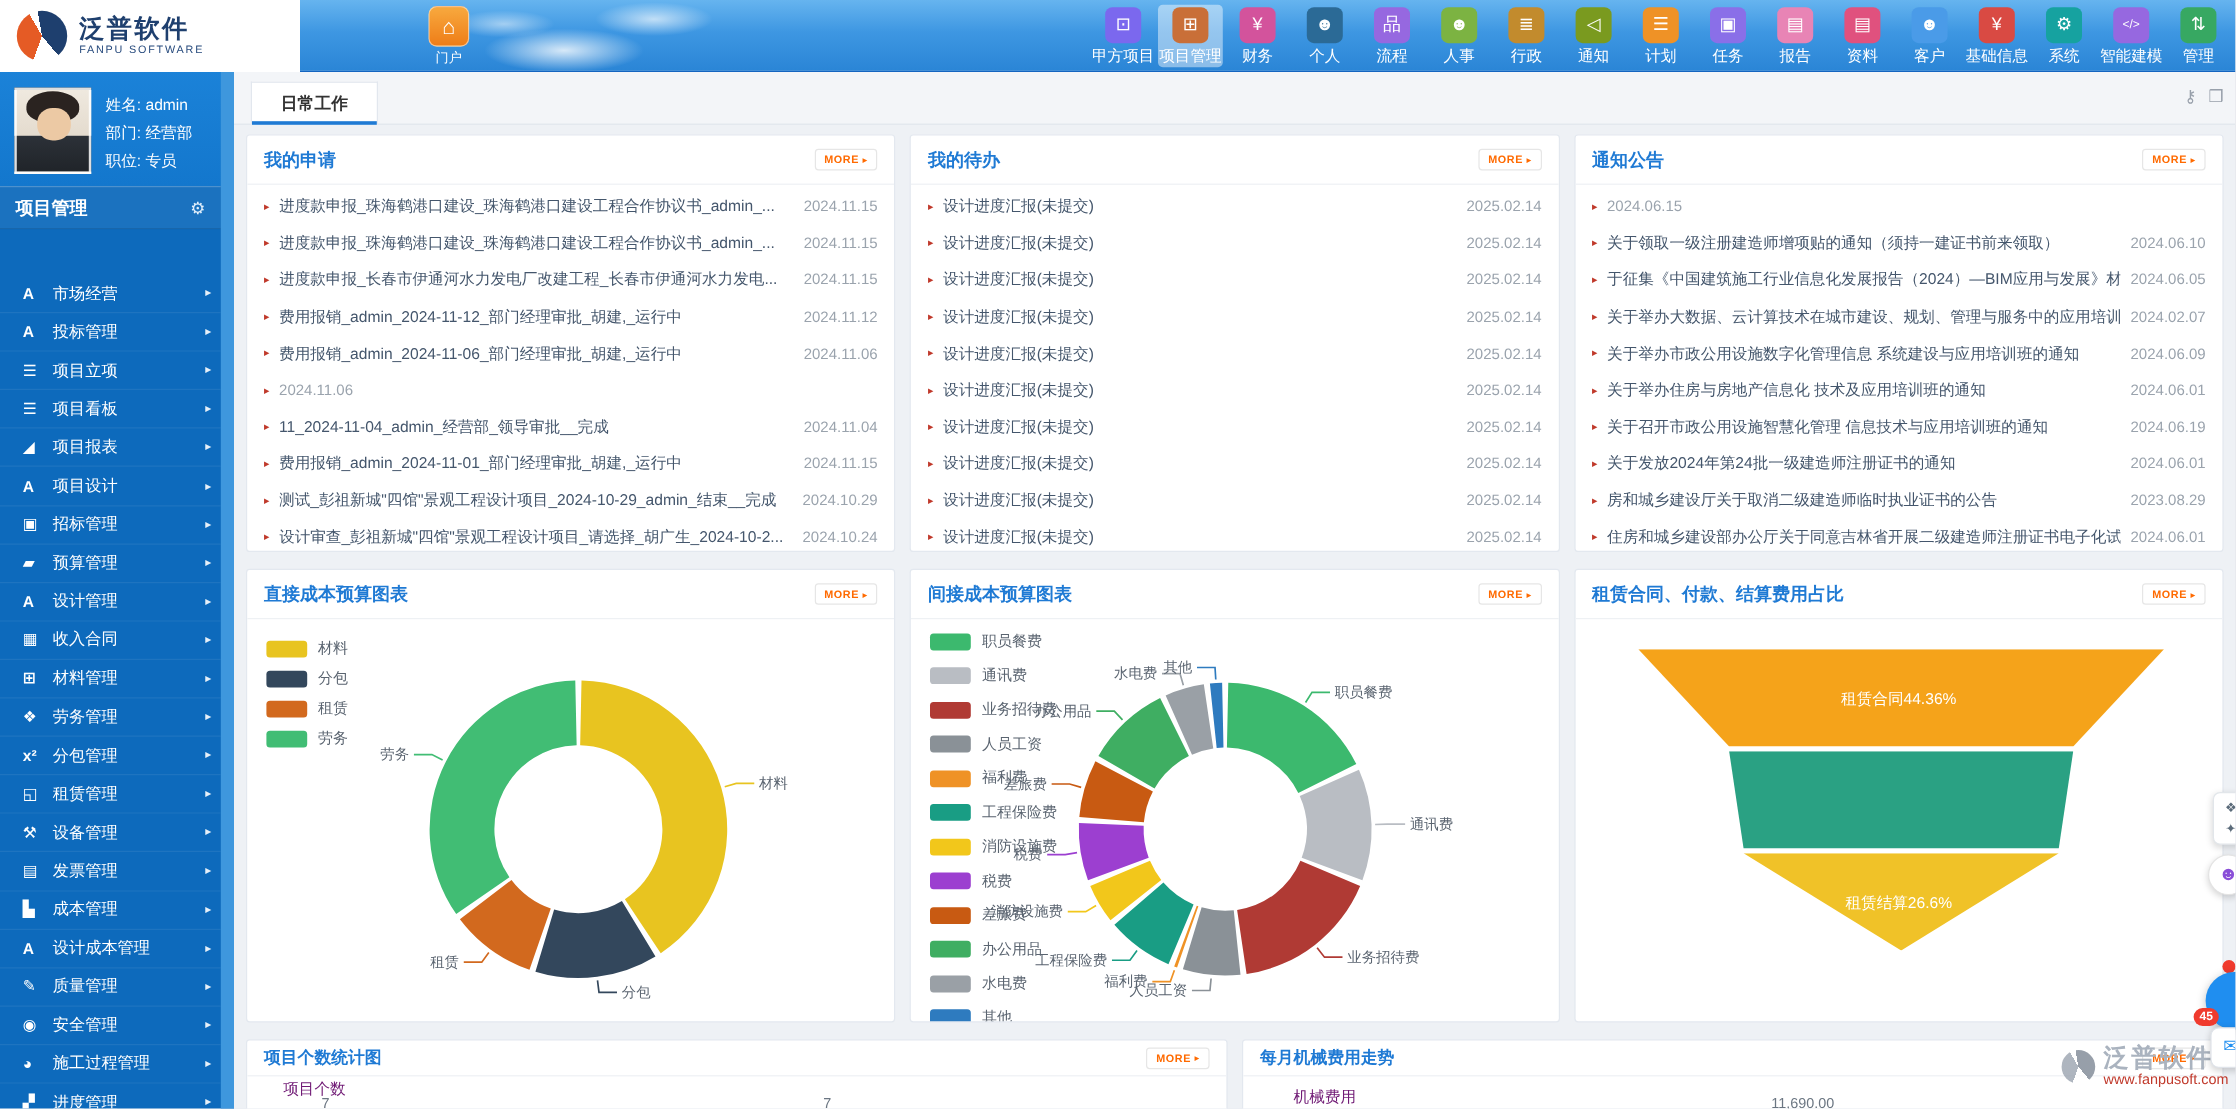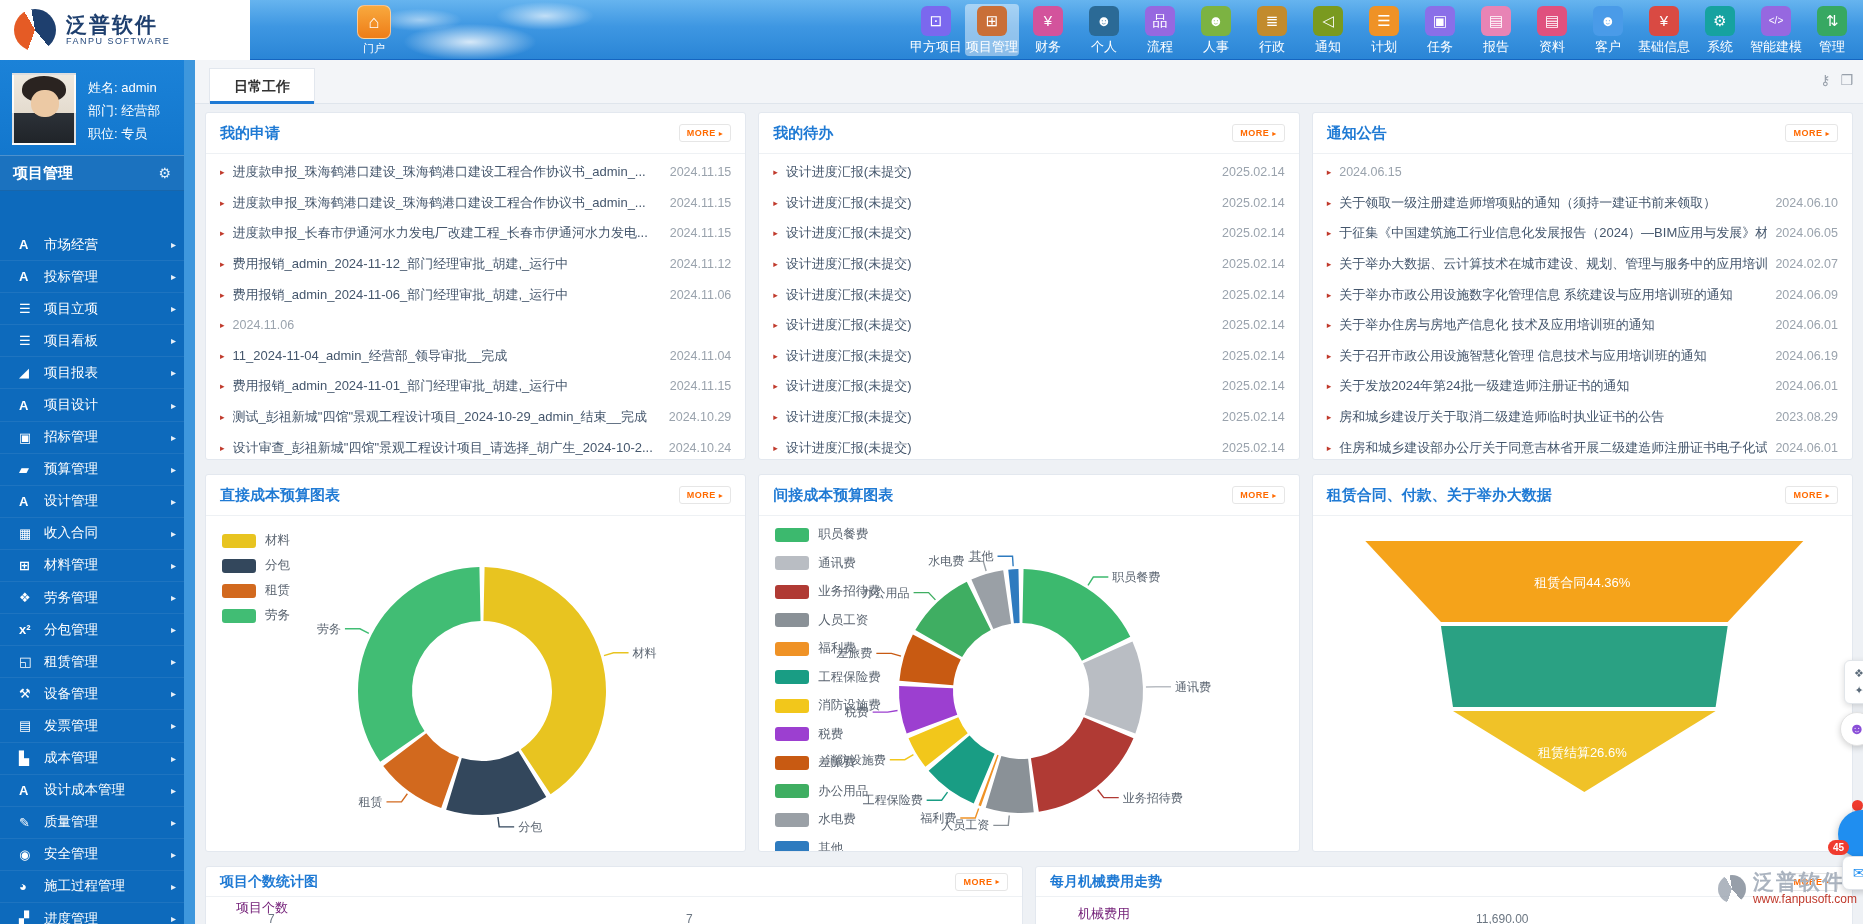--- a/index.html
+++ b/index.html
@@ -668,21 +668,21 @@
                 <polyline points="227.1261117450963,54.963289290382136 224.336200684704,45.36035243361269 209.336200684704,45.36035243361269" fill="none" stroke="#9aa0a6" stroke-width="1.4"></polyline>
                 <text x="205.336200684704" y="49.36035243361269" text-anchor="end" font-size="12" fill="#5a6470">水电费</text>
                 <path d="M249.24752748134628,53.66832876507064 A122,122 0 0 1 259.4450247742305,53.02675661606885 L260.5759154479317,107.0149135237105 A68,68 0 0 0 254.89206449779957,107.3725111149574 Z" fill="#2e7bbf"></path>
                 <polyline points="254.15118505883575,50.246658946466056 253.5232798635426,40.26639166218334 238.5232798635426,40.26639166218334" fill="none" stroke="#2e7bbf" stroke-width="1.4"></polyline>
                 <text x="234.5232798635426" y="44.26639166218334" text-anchor="end" font-size="12" fill="#5a6470">其他</text>
               </svg>
           </div>
         </section>
         <section class="panel h378">
           <div class="ph">
-            <span class="ph-title">租赁合同、付款、关于举办大数据</span>
+            <span class="ph-title">租赁合同、付款、结算费用占比</span>
             <button class="more">
                 <span>MORE</span>
                 <span class="more-arrow">▸</span>
               </button>
           </div>
           <div class="cbody">
             <div class="funnel-wrap" id="funnel">
                 <div class="fseg" style="background: rgb(245, 163, 26); clip-path: polygon(54px 25px, 492px 25px, 416.367px 106px, 129.633px 106px);"></div>
                 <div class="flabel" style="top: 57.5px;">租赁合同44.36%</div>
                 <div class="fseg" style="background: rgb(42, 161, 131); clip-path: polygon(129.633px 110px, 416.367px 110px, 404.321px 191px, 141.679px 191px);"></div>

